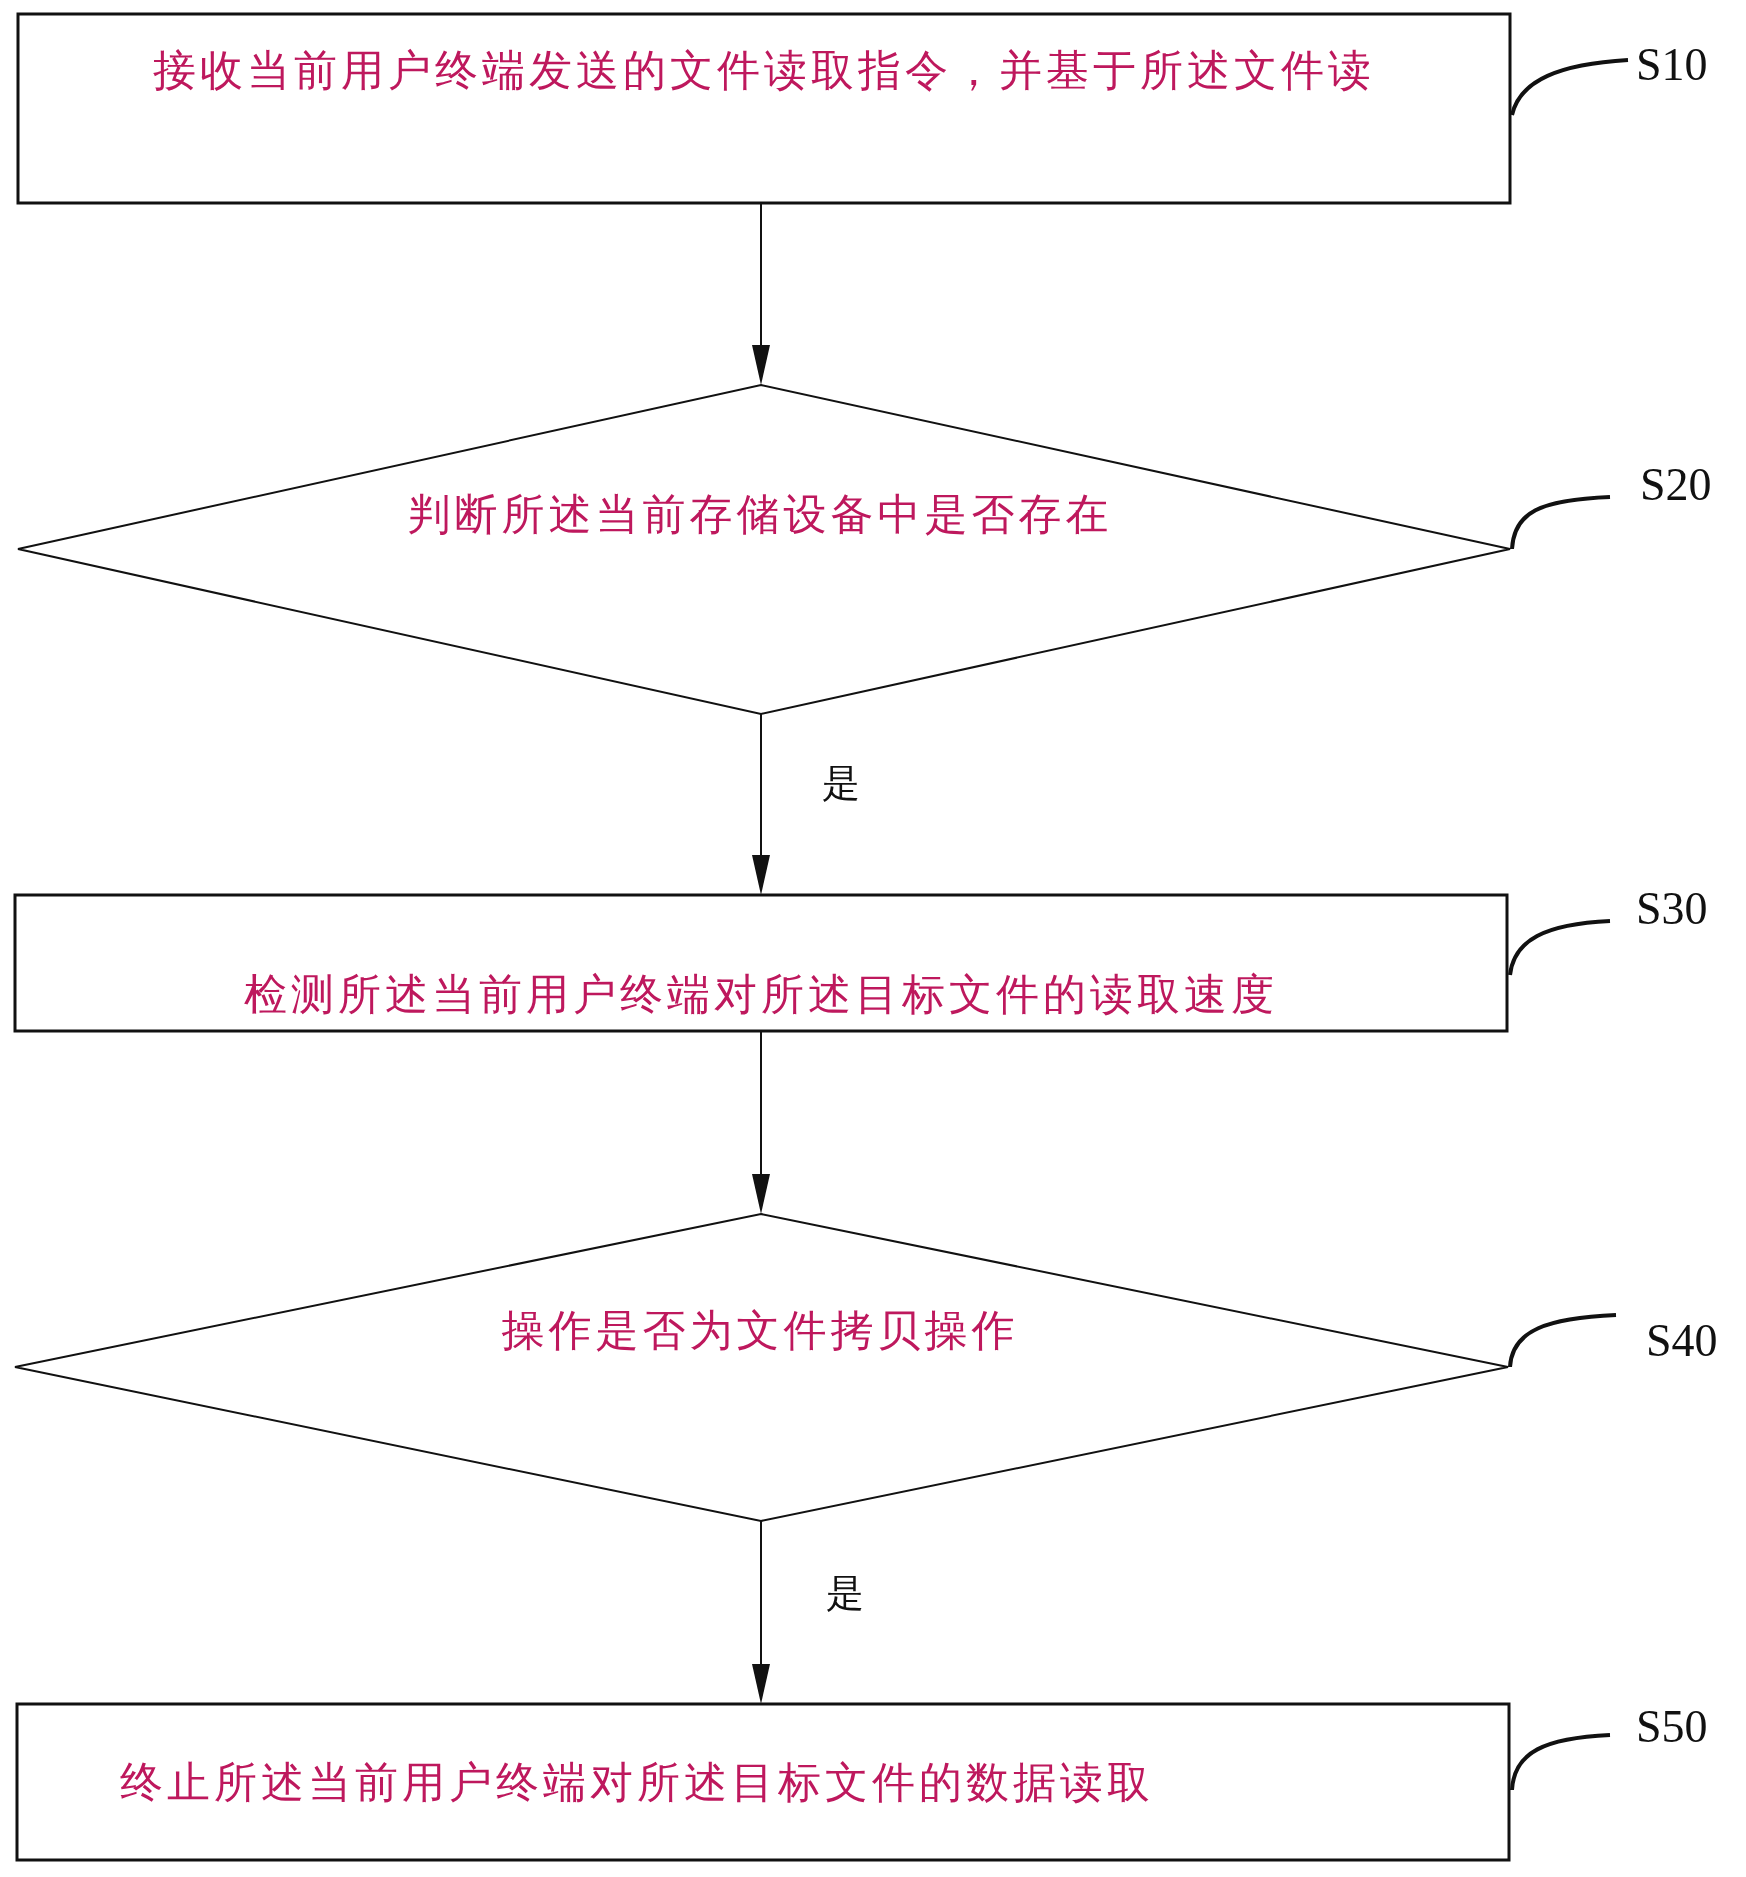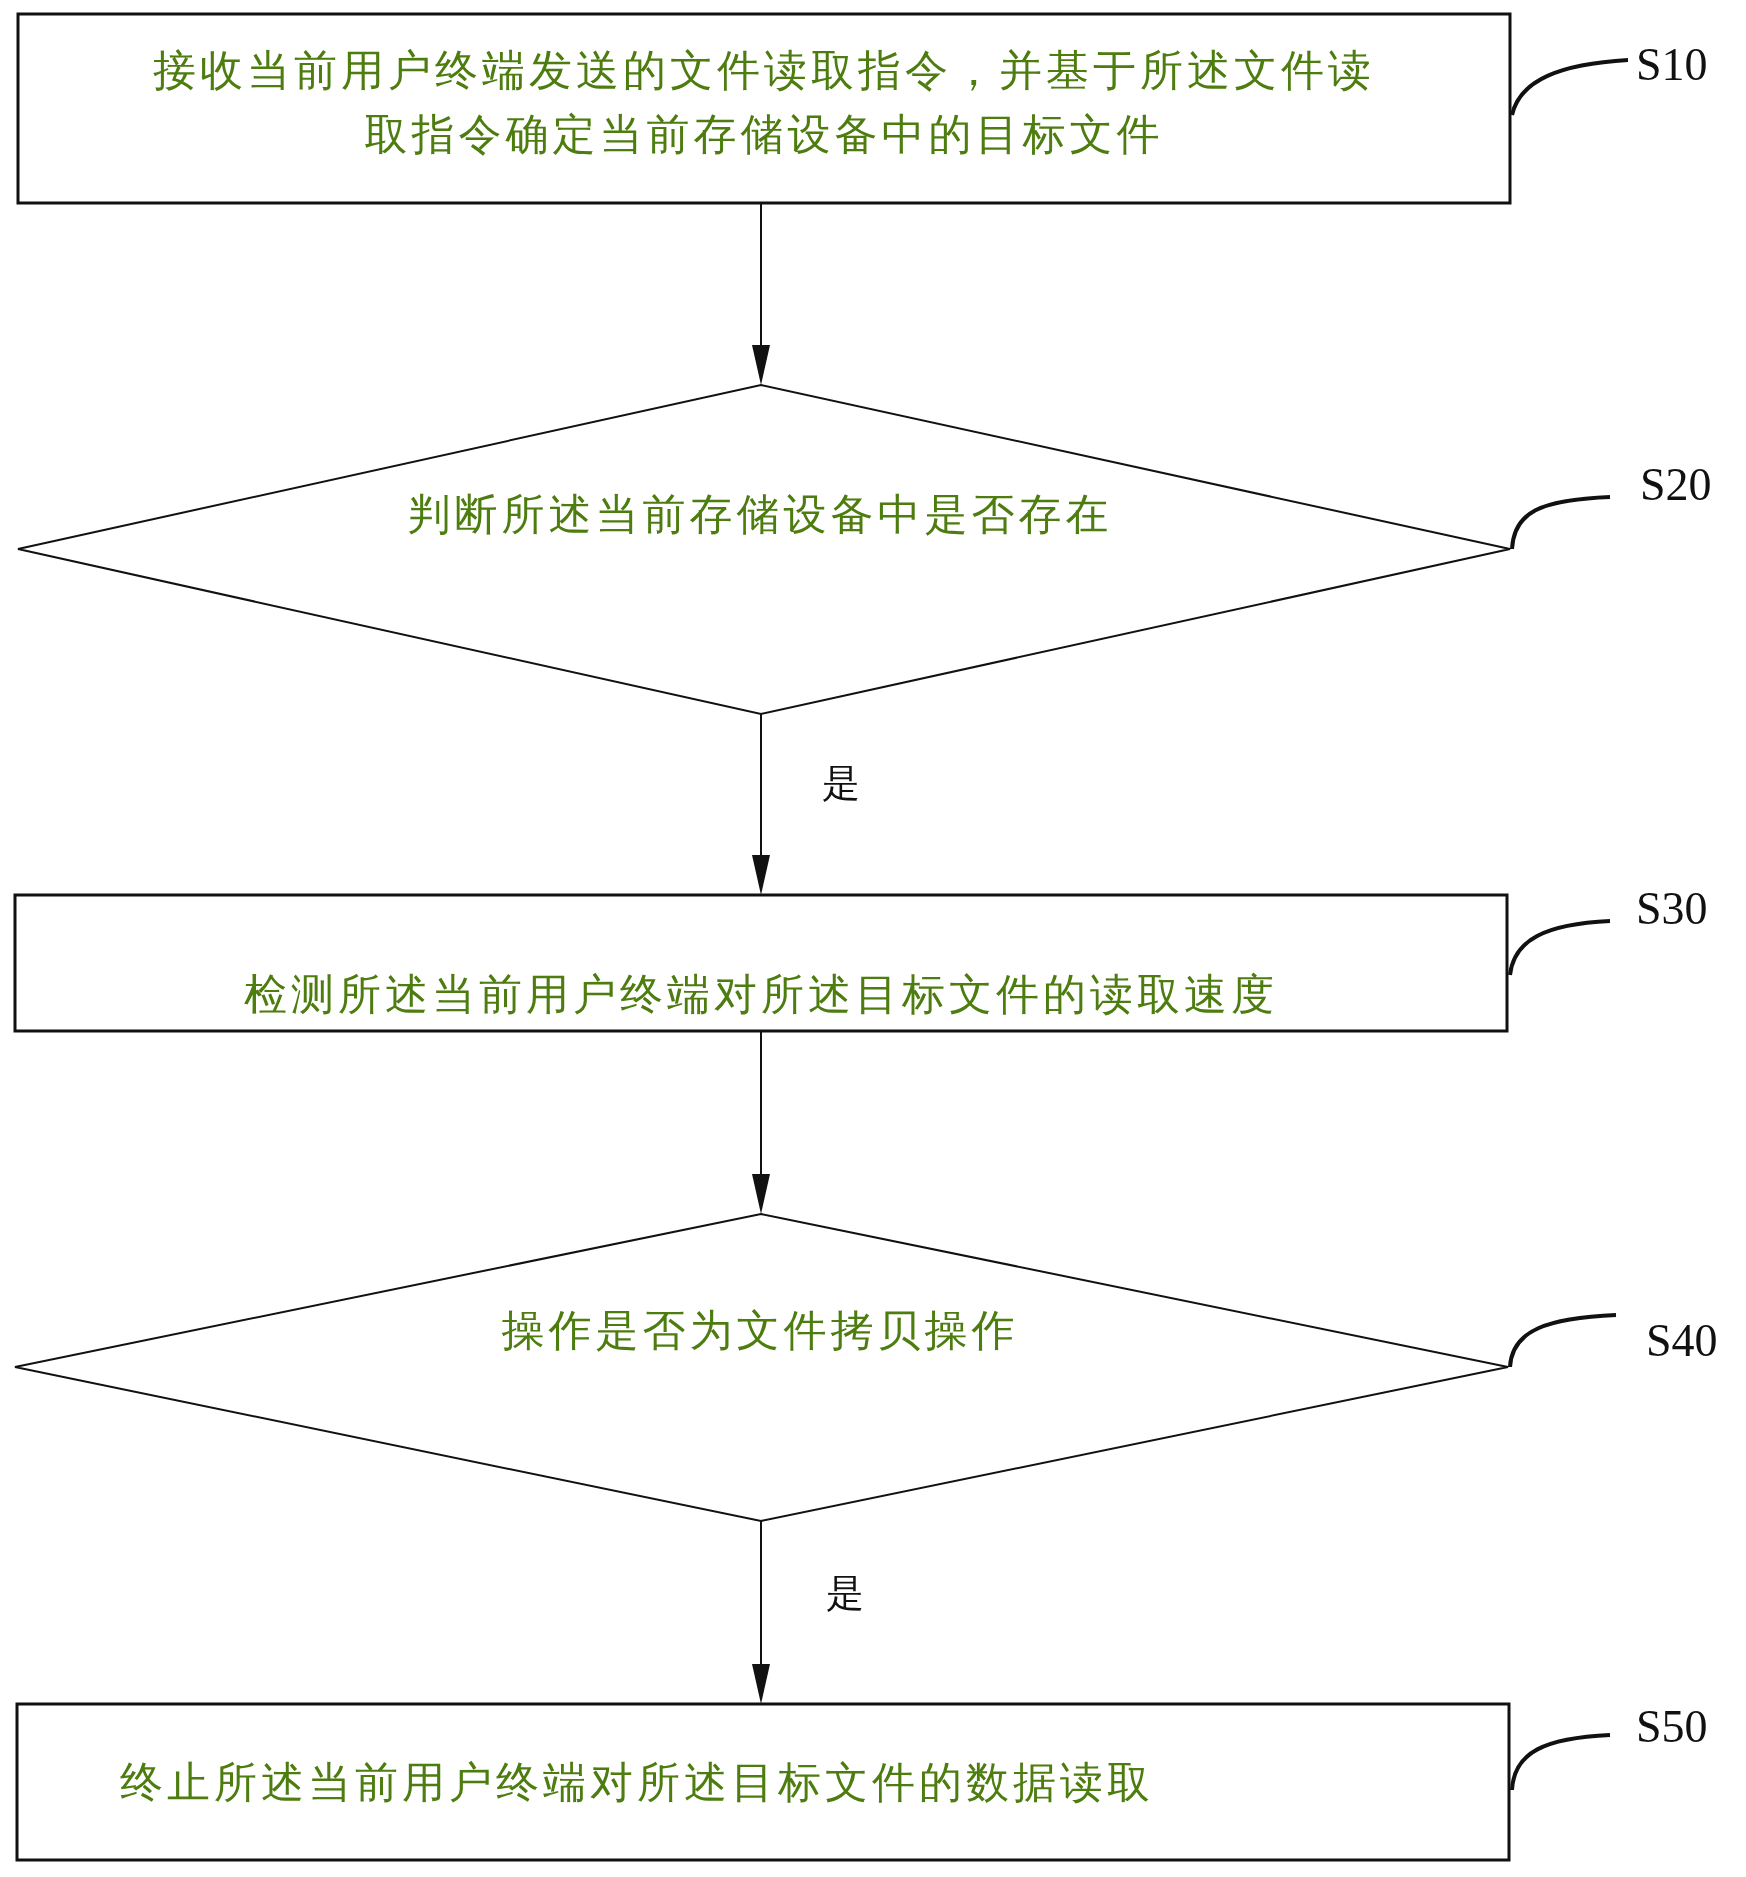--- a/index.html
+++ b/index.html
@@ -1,19 +1,19 @@
 <!DOCTYPE html>
 <html><head>
 <meta charset="utf-8">
 <style>
   html, body { margin:0; padding:0; background:#ffffff; }
   body { width:1746px; height:1877px; position:relative; overflow:hidden;
          font-family:"DejaVu Serif", "Liberation Serif", serif; color:#111; }
   svg { position:absolute; left:0; top:0; }
-  .txt { position:absolute; text-align:center; font-size:43px; line-height:64px; letter-spacing:4px; color:#4d7c0f; }
+  .txt { position:absolute; text-align:center; font-size:43px; line-height:64px; letter-spacing:4px; color:#be185d; }
   .step { position:absolute; font-family:"Liberation Serif", serif; font-size:46px; color:#111; }
   .yes { position:absolute; font-size:38px; color:#111; }
 </style>
 </head>
 <body>
 
 <svg width="1746" height="1877">
   <defs>
     <marker id="arr" markerWidth="14" markerHeight="40" refX="7" refY="40" orient="auto-start-reverse" markerUnits="userSpaceOnUse">
       <path d="M0,0 L14,0 L7,40 Z" fill="#111"></path>
@@ -46,21 +46,20 @@
     <path d="M1512,115 C1520,80 1560,64 1628,60" stroke-width="4"></path>
     <path d="M1512,549 C1514,512 1540,500 1610,497" stroke-width="4"></path>
     <path d="M1510,975 C1514,940 1545,924 1610,921" stroke-width="4"></path>
     <path d="M1510,1367 C1512,1330 1548,1318 1616,1315" stroke-width="4"></path>
     <path d="M1512,1790 C1514,1752 1545,1738 1610,1735" stroke-width="4"></path>
   </g>
 </svg>
 
 <div class="txt" style="left:18px; top:38px; width:1492px;">
   <div>接收当前用户终端发送的文件读取指令，并基于所述文件读</div>
-  <div>取指令确定当前存储设备中的目标文件</div>
 </div>
 <div class="txt" style="left:260px; top:482px; width:1000px;">
   <div>判断所述当前存储设备中是否存在</div>
 </div>
 <div class="txt" style="left:15px; top:931px; width:1492px;margin-top:31px;">
   <div>检测所述当前用户终端对所述目标文件的读取速度</div>
 </div>
 <div class="txt" style="left:320px; top:1298px; width:880px;">
   <div>操作是否为文件拷贝操作</div>
 </div>

